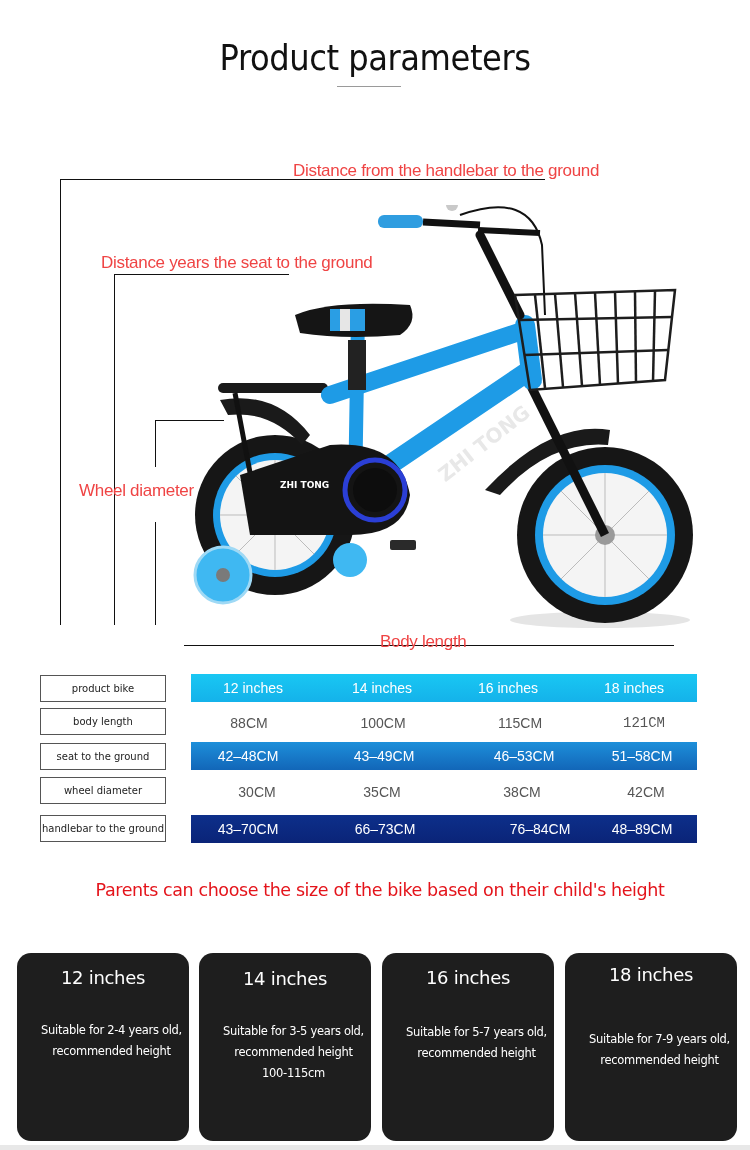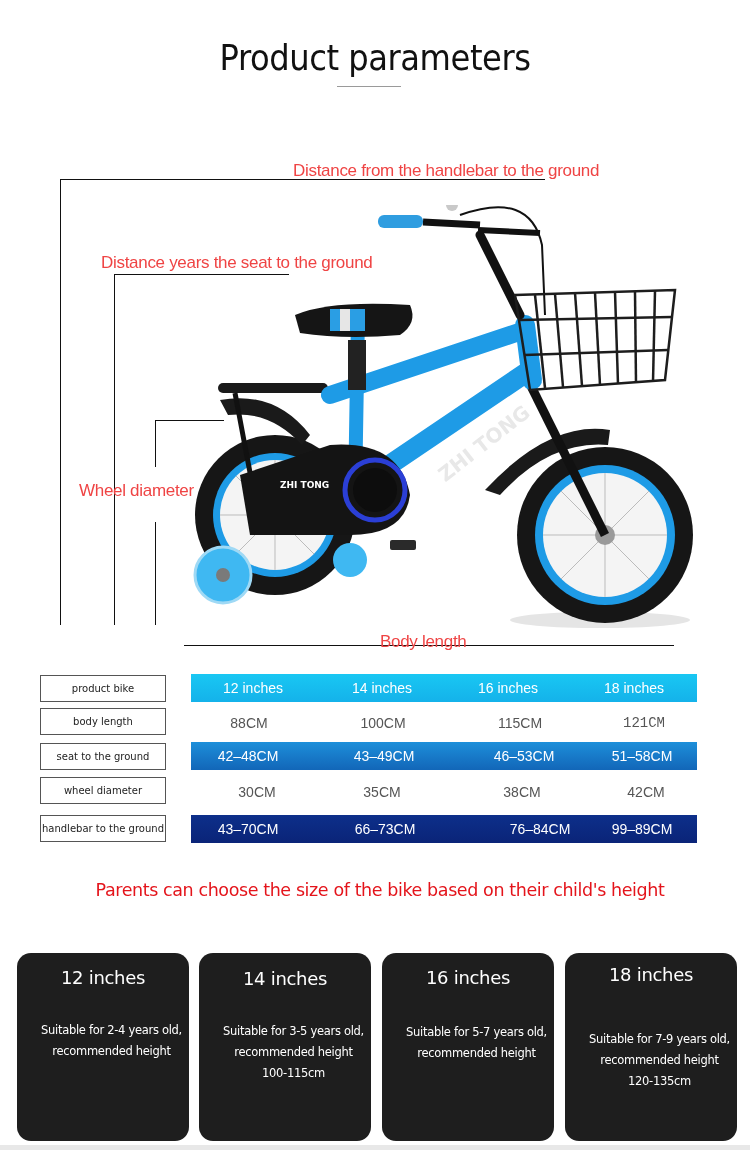--- a/index.html
+++ b/index.html
@@ -171,21 +171,21 @@
   <div class="row-band band-plain" style="top:778px;">
     <span class="cell" style="left:66px;">30CM</span>
     <span class="cell" style="left:191px;text-align:right;">35CM</span>
     <span class="cell" style="left:331px;">38CM</span>
     <span class="cell" style="left:455px;">42CM</span>
   </div>
   <div class="row-band band-dark" style="top:815px;">
     <span class="cell" style="left:57px;">43–70CM</span>
     <span class="cell" style="left:188px;margin-left:6px;">66–73CM</span>
     <span class="cell" style="left:329px;margin-left:20px;">76–84CM</span>
-    <span class="cell" style="left:451px;">99–89CM</span>
+    <span class="cell" style="left:451px;">48–89CM</span>
   </div>
 </div>
 
 <div class="note">Parents can choose the size of the bike based on their child's height</div>
 
 <div class="card" style="left:17px;">
   <div class="card-title" style="top:14px;">12 inches</div>
   <div class="card-text" style="top:67px;">
     <div>Suitable for 2-4 years old,</div>
     <div>recommended height</div>
@@ -204,16 +204,15 @@
   <div class="card-text" style="top:69px;">
     <div>Suitable for 5-7 years old,</div>
     <div>recommended height</div>
   </div>
 </div>
 <div class="card" style="left:565px;">
   <div class="card-title" style="top:11px;">18 inches</div>
   <div class="card-text" style="top:76px;">
     <div>Suitable for 7-9 years old,</div>
     <div>recommended height</div>
-    <div>120-135cm</div>
   </div>
 </div>
 <div class="bottom-strip"></div>
 
 </body></html>

